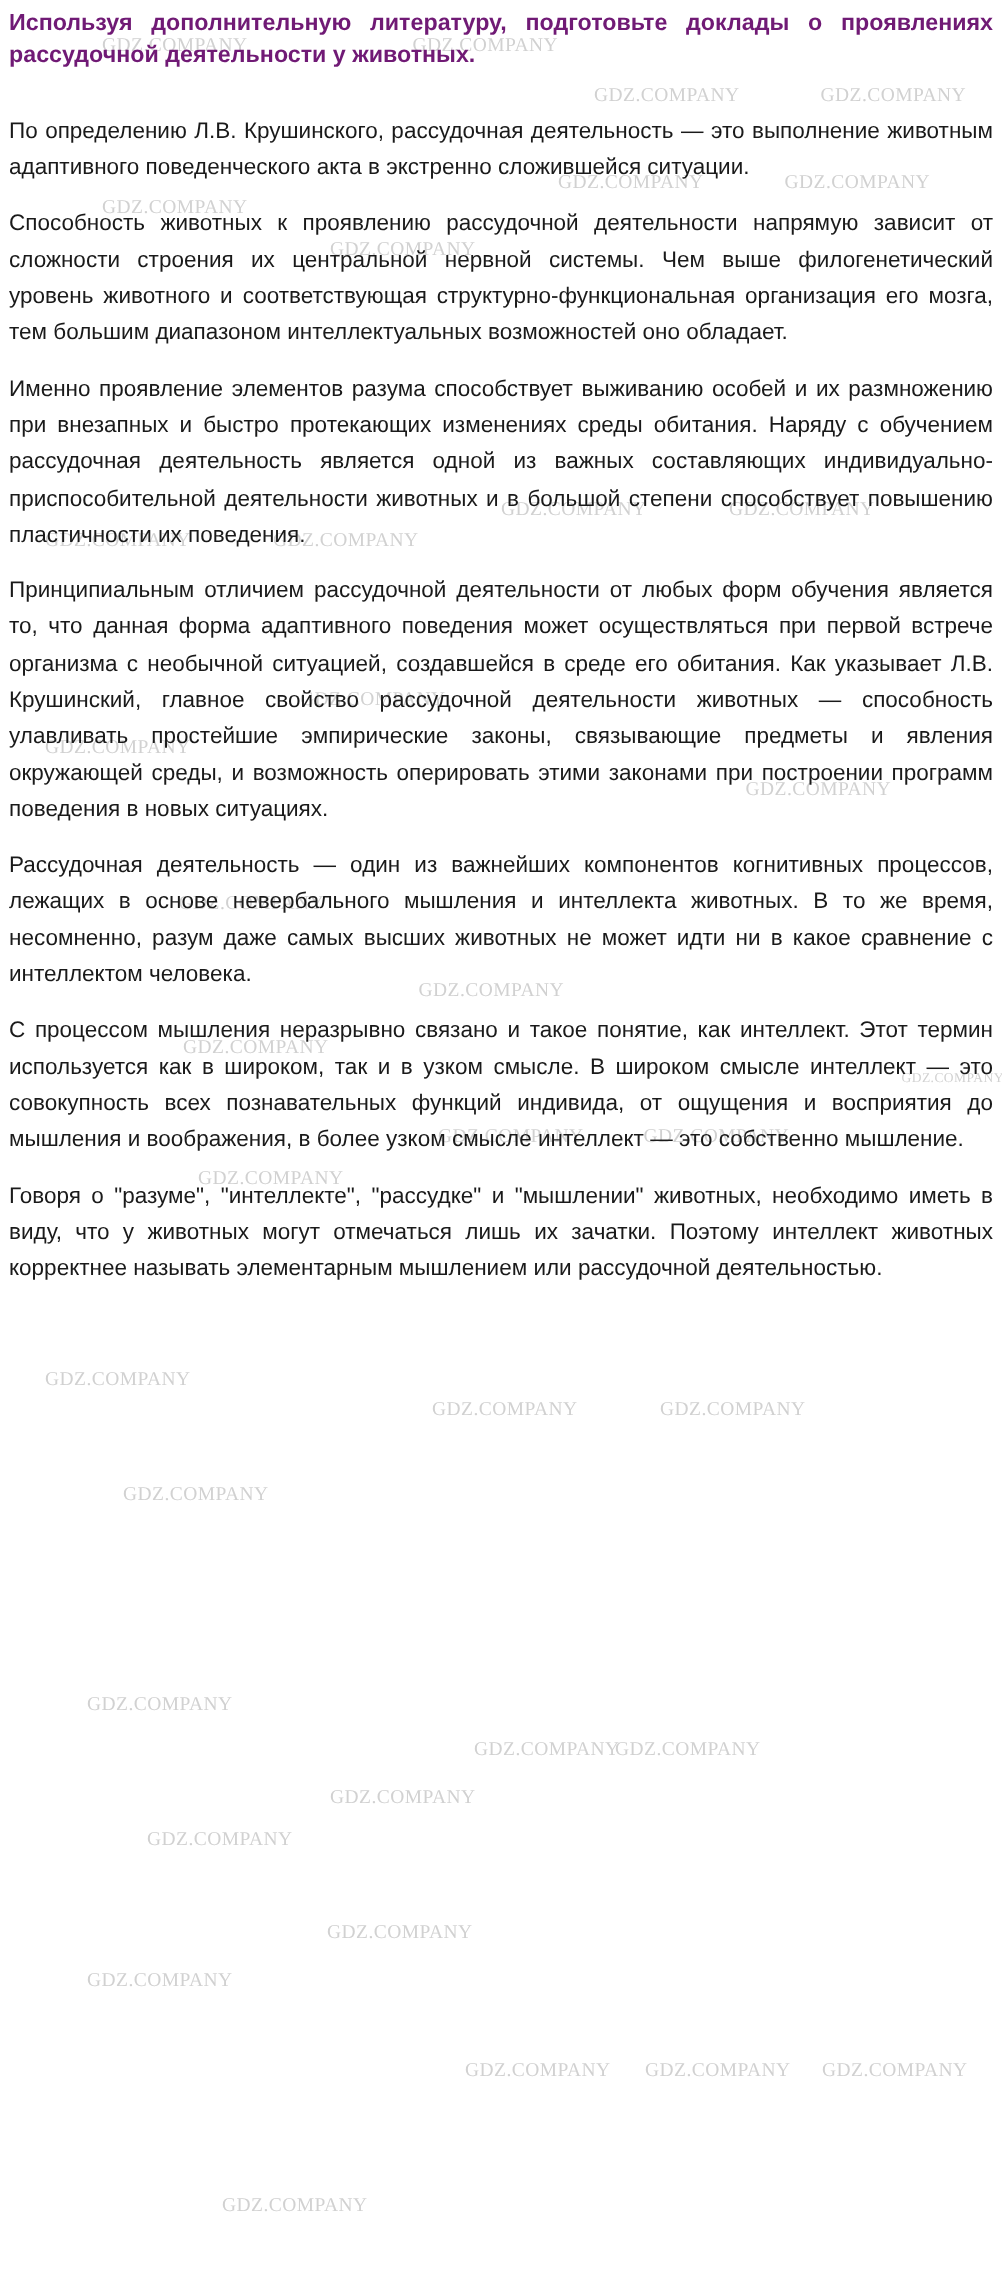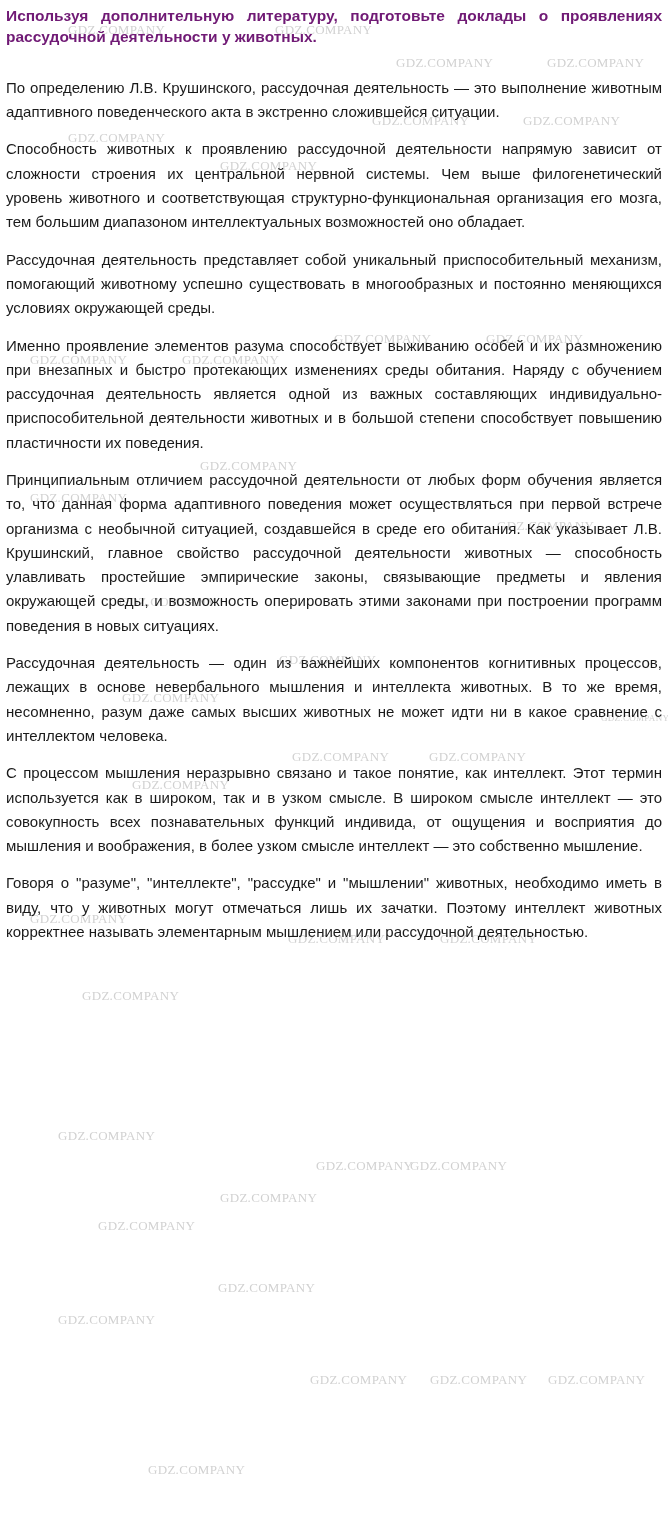--- a/index.html
+++ b/index.html
@@ -113,21 +113,20 @@
       <span class="wm" style="left: 430px; top: 1372px; color: rgb(207, 207, 207);">GDZ.COMPANY</span>
       <span class="wm" style="left: 548px; top: 1372px; color: rgb(207, 207, 207);">GDZ.COMPANY</span>
       <span class="wm" style="left: 148px; top: 1462px; color: rgb(207, 207, 207);">GDZ.COMPANY</span>
     </div>
 
   <div class="content">
     <h1 class="task-title">Используя дополнительную литературу, подготовьте доклады о проявлениях рассудочной деятельности у животных.</h1>
     <div>
       <p class="para">По определению Л.В. Крушинского, рассудочная деятельность — это выполнение животным адаптивного поведенческого акта в экстренно сложившейся ситуации.</p>
       <p class="para">Способность животных к проявлению рассудочной деятельности напрямую зависит от сложности строения их центральной нервной системы. Чем выше филогенетический уровень животного и соответствующая структурно-функциональная организация его мозга, тем большим диапазоном интеллектуальных возможностей оно обладает.</p>
-      <p class="para">Рассудочная деятельность представляет собой уникальный приспособительный механизм, помогающий животному успешно существовать в многообразных и постоянно меняющихся условиях окружающей среды.</p>
       <p class="para">Именно проявление элементов разума способствует выживанию особей и их размножению при внезапных и быстро протекающих изменениях среды обитания. Наряду с обучением рассудочная деятельность является одной из важных составляющих индивидуально-приспособительной деятельности животных и в большой степени способствует повышению пластичности их поведения.</p>
       <p class="para">Принципиальным отличием рассудочной деятельности от любых форм обучения является то, что данная форма адаптивного поведения может осуществляться при первой встрече организма с необычной ситуацией, создавшейся в среде его обитания. Как указывает Л.В. Крушинский, главное свойство рассудочной деятельности животных — способность улавливать простейшие эмпирические законы, связывающие предметы и явления окружающей среды, и возможность оперировать этими законами при построении программ поведения в новых ситуациях.</p>
       <p class="para">Рассудочная деятельность — один из важнейших компонентов когнитивных процессов, лежащих в основе невербального мышления и интеллекта животных. В то же время, несомненно, разум даже самых высших животных не может идти ни в какое сравнение с интеллектом человека.</p>
       <p class="para">С процессом мышления неразрывно связано и такое понятие, как интеллект. Этот термин используется как в широком, так и в узком смысле. В широком смысле интеллект — это совокупность всех познавательных функций индивида, от ощущения и восприятия до мышления и воображения, в более узком смысле интеллект — это собственно мышление.</p>
       <p class="para">Говоря о "разуме", "интеллекте", "рассудке" и "мышлении" животных, необходимо иметь в виду, что у животных могут отмечаться лишь их зачатки. Поэтому интеллект животных корректнее называть элементарным мышлением или рассудочной деятельностью.</p>
     </div>
   </div>
 
 </div>
 

